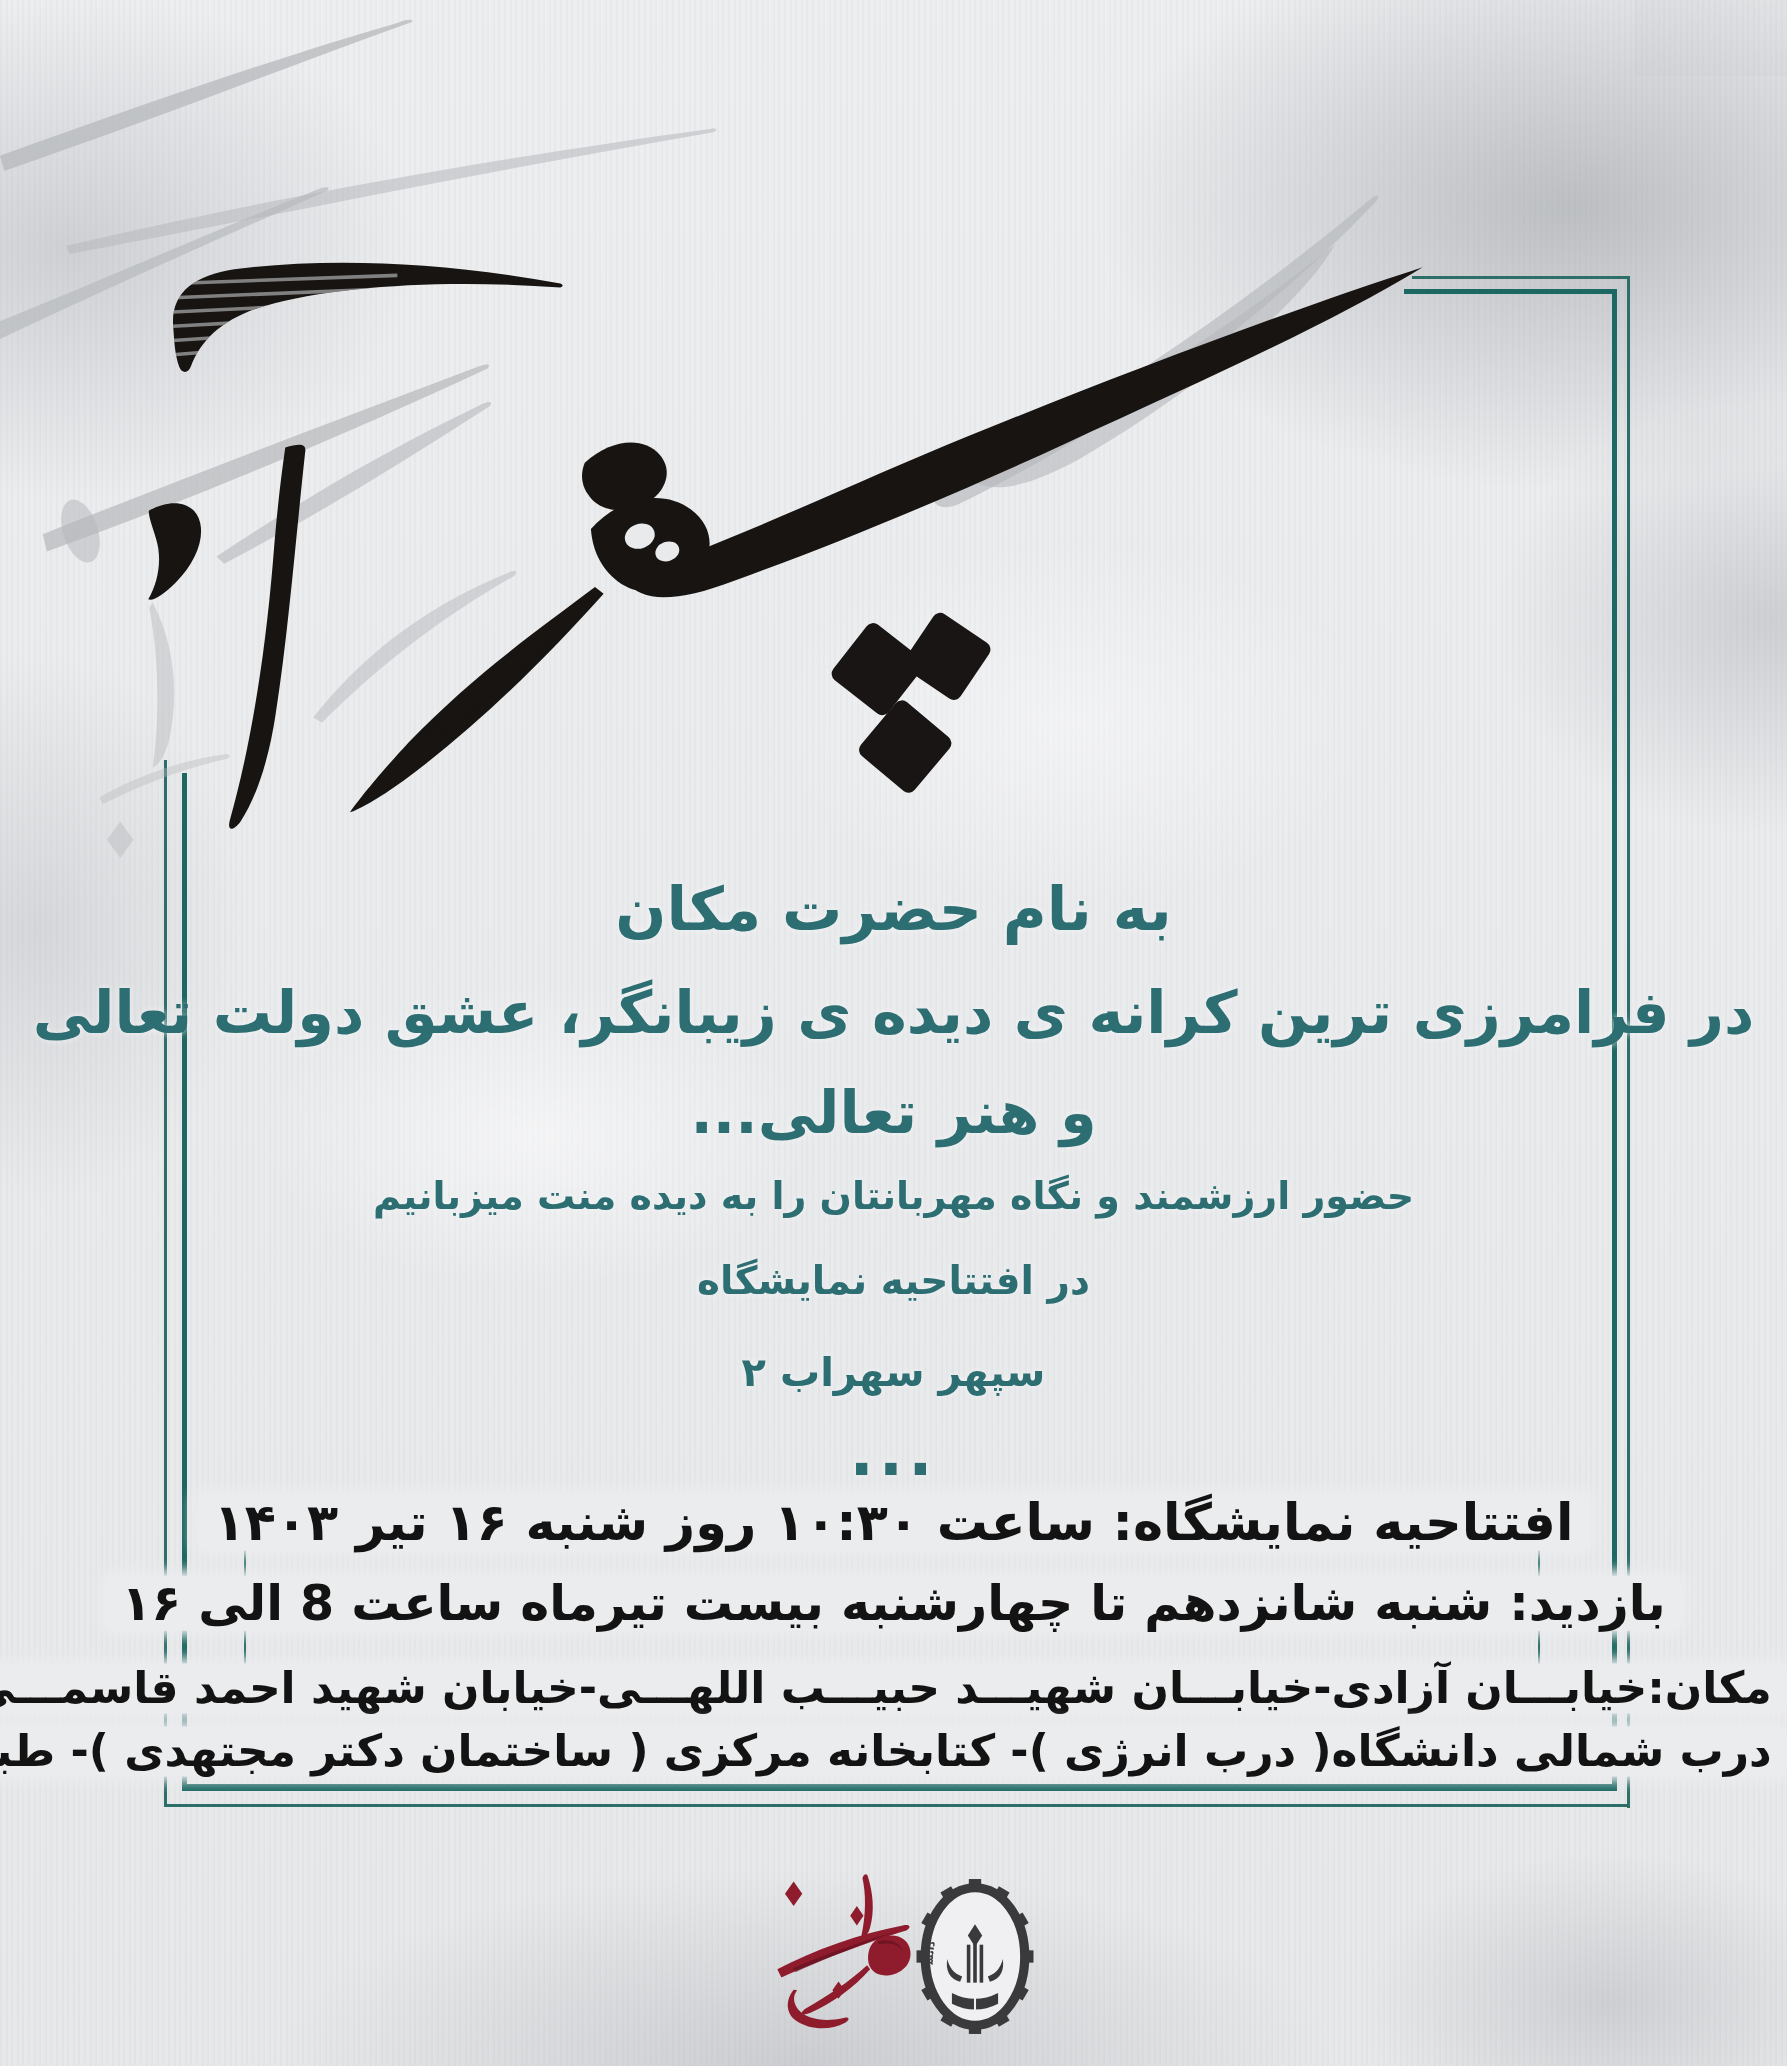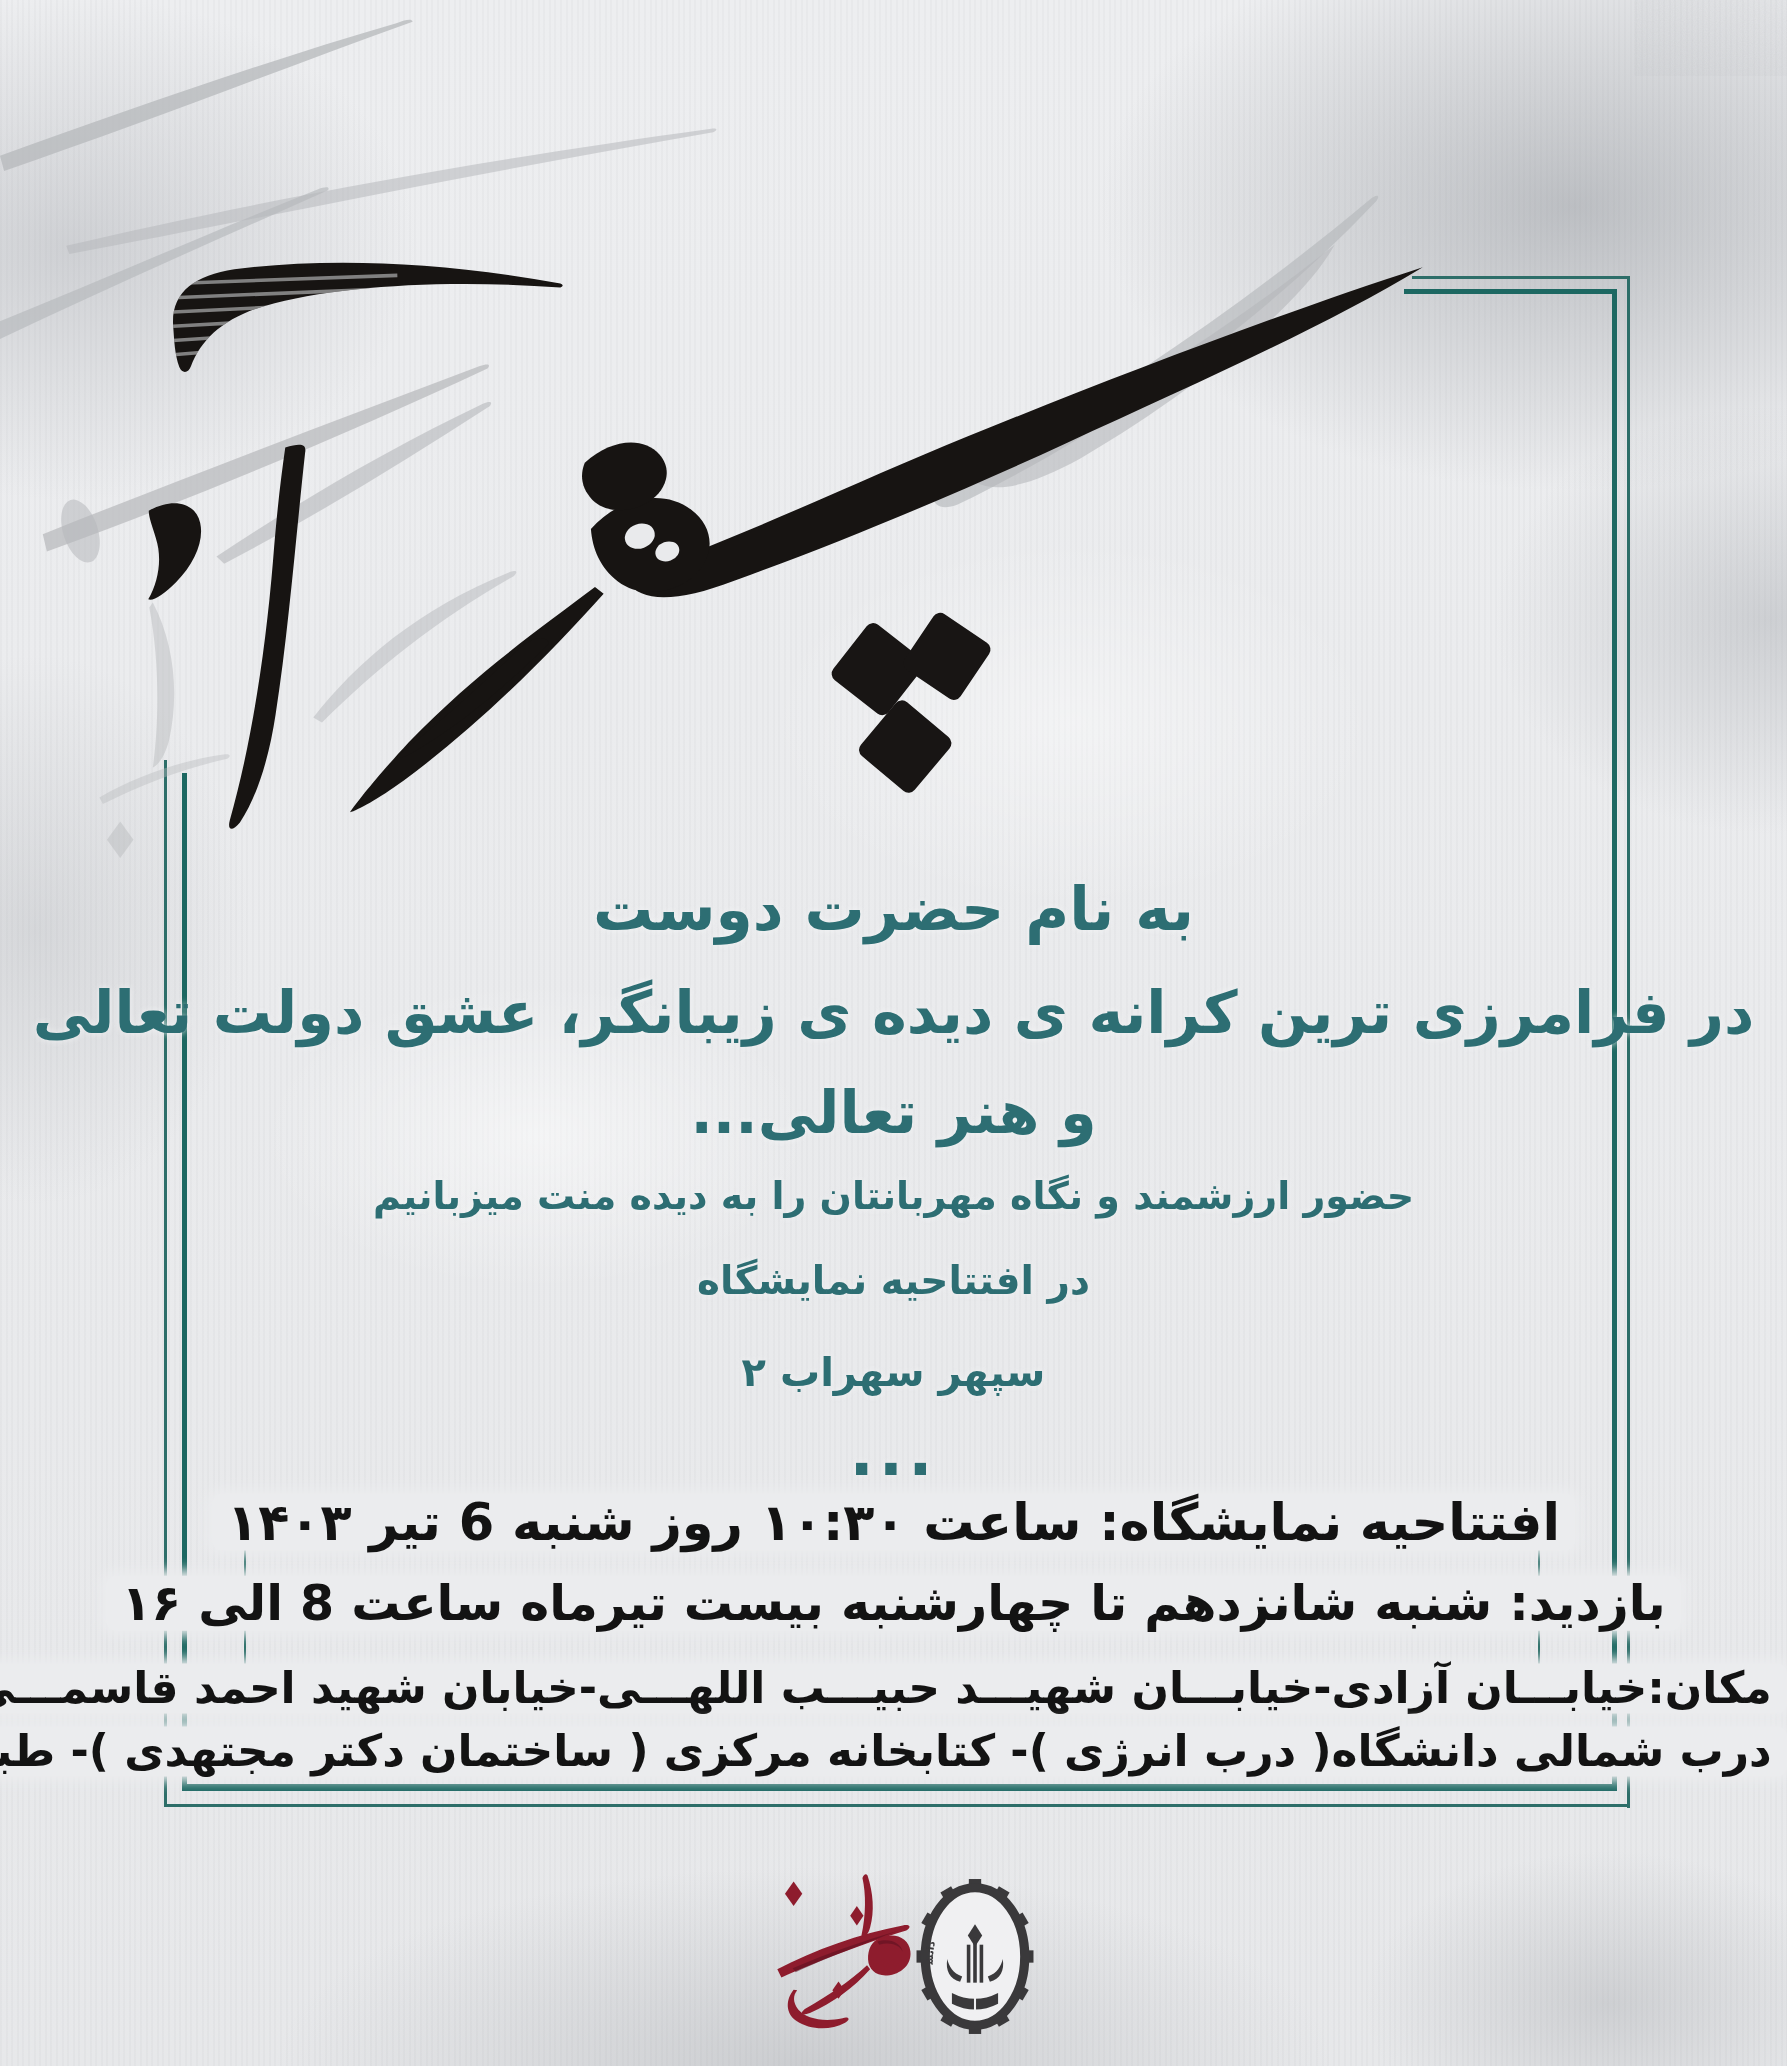--- a/index.html
+++ b/index.html
@@ -120,29 +120,29 @@
     </g>
 
     <g fill="#181514">
       <rect x="1654" y="1244" width="138" height="138" rx="16" transform="rotate(38 1723 1313)"></rect>
       <rect x="1793" y="1222" width="132" height="132" rx="16" transform="rotate(34 1859 1288)"></rect>
       <rect x="1708" y="1396" width="138" height="138" rx="16" transform="rotate(40 1777 1465)"></rect>
     </g>
   </svg>
   <span class="sr">سپهر سهراب</span>
 
-  <div class="line teal" style="top:912px;font-size:60px;">به نام حضرت دوست</div>
+  <div class="line teal" style="top:912px;font-size:60px;">به نام حضرت مکان</div>
   <div class="line teal" style="top:1015px;font-size:59px;">در فرامرزی ترین کرانه ی دیده ی زیبانگر، عشق دولت تعالی</div>
   <div class="line teal" style="top:1115px;font-size:59px;text-align:center;">و هنر تعالی...</div>
   <div class="line teal" style="top:1198px;font-size:38px;">حضور ارزشمند و نگاه مهربانتان را به دیده منت میزبانیم</div>
   <div class="line teal" style="top:1282px;font-size:39px;">در افتتاحیه نمایشگاه</div>
   <div class="line teal" style="top:1374px;font-size:40px;">سپهر سهراب ۲</div>
   <div class="line teal" style="top:1456px;font-size:64px;letter-spacing:5.1px;">...</div>
 
-  <div class="line blk" style="top:1525px;font-size:51px;"><span class="patch">افتتاحیه نمایشگاه: ساعت ۱۰:۳۰ روز شنبه 6 تیر ۱۴۰۳</span></div>
+  <div class="line blk" style="top:1525px;font-size:51px;"><span class="patch">افتتاحیه نمایشگاه: ساعت ۱۰:۳۰ روز شنبه ۱۶ تیر ۱۴۰۳</span></div>
   <div class="line blk" style="top:1606px;font-size:49px;"><span class="patch">بازدید: شنبه شانزدهم تا چهارشنبه بیست تیرماه ساعت 8 الی ۱۶</span></div>
   <div class="line blk" style="top:1691px;font-size:44px;"><span class="patch">مکان:خیابـــان آزادی-خیابـــان شهیـــد حبیـــب اللهـــی-خیابان شهید احمد قاسمـــی</span></div>
   <div class="line blk" style="top:1754px;font-size:44px;"><span class="patch">درب شمالی دانشگاه( درب انرژی )- کتابخانه مرکزی ( ساختمان دکتر مجتهدی )- طبقه همکف</span></div>
 
   <svg class="logos" style="left:762px;top:1861px;" width="154" height="190" viewBox="0 0 302 372">
     <g fill="#8e1c2d">
       <path d="M30,212 C102,174 192,142 276,126 C290,123 294,129 283,136 C196,162 106,198 38,228 Z"></path>
       <path d="M207,28 C218,62 221,98 212,130 C208,145 199,153 195,146 C204,106 204,64 197,33 C200,25 204,24 207,28 Z"></path>
       <path d="M232,150 C262,139 288,151 291,177 C294,203 272,222 246,224 C225,226 209,213 208,193 C207,172 216,156 232,150 Z"></path>
       <path d="M212,212 C180,248 139,278 94,298 C78,304 73,299 84,290 C130,263 172,236 206,204 Z"></path>

